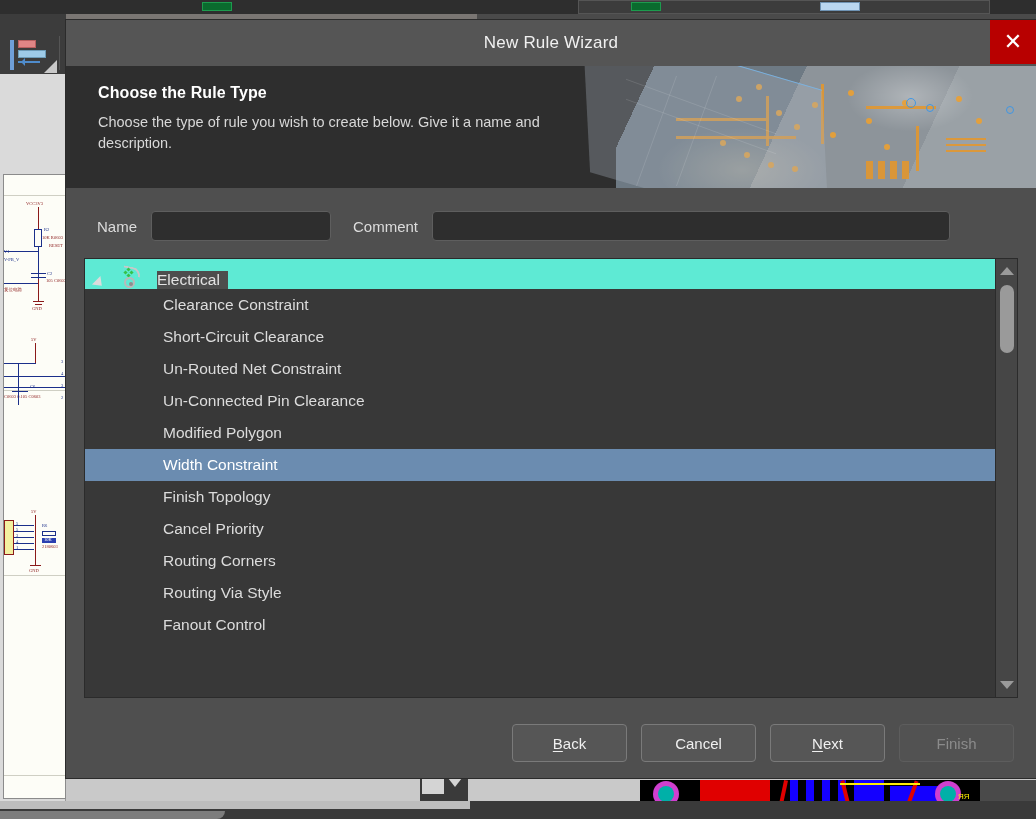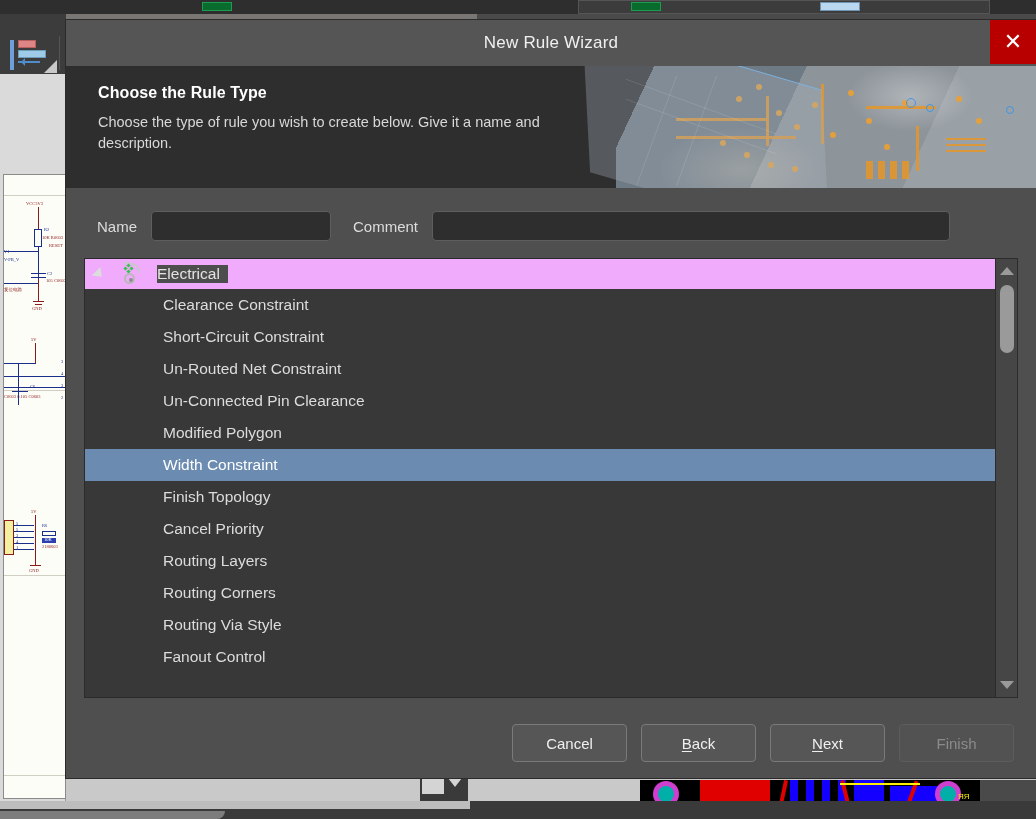--- a/index.html
+++ b/index.html
@@ -148,21 +148,21 @@
   #comment-input { width:518px; margin-left:14px; }
 
   .tree-wrap {
     position:relative; margin-top:12px; height:440px;
     background:#383838; border:1px solid #2b2b2b;
   }
   .tree-scroll {
     position:absolute; left:0; top:0; right:22px; bottom:0; overflow:hidden;
   }
   .tree-group {
-    display:flex; align-items:center; height:30px; background:#f0abfc;
+    display:flex; align-items:flex-end; height:30px; background:#5eead4;
     color:#e3e3e3; font-size:15.5px; padding-left:6px; cursor:pointer;gap:8px;
   }
   .tree-group .disclosure {
     width:0;height:0;border-style:solid;border-width:6px 0 6px 8px;
     border-color:transparent transparent transparent #dcdcdc;
     transform: rotate(45deg); margin-right:6px; margin-left:4px;
   }
   .grp-icon { width:26px; height:22px; position:relative; margin-right:6px; }
   .tree-item {
     height:32px; line-height:32px; color:#dcdcdc; font-size:15.5px;
@@ -444,45 +444,44 @@
               <b style="left:3px; top:0;"></b>
                 <b style="left:0; top:3px;"></b>
               <b style="left:6px; top:3px;"></b>
                 <b style="left:3px; top:6px;"></b>
             </span>
             <span class="ring"></span>
           </span>
           <span class="grp-label-bg">Electrical</span>
         </div>
         <div class="tree-item">Clearance Constraint</div>
-        <div class="tree-item">Short-Circuit Constraint</div>
+        <div class="tree-item">Short-Circuit Clearance</div>
         <div class="tree-item">Un-Routed Net Constraint</div>
         <div class="tree-item">Un-Connected Pin Clearance</div>
         <div class="tree-item">Modified Polygon</div>
 
         <div class="tree-item selected">Width Constraint</div>
         <div class="tree-item">Finish Topology</div>
         <div class="tree-item">Cancel Priority</div>
-        <div class="tree-item">Routing Layers</div>
         <div class="tree-item">Routing Corners</div>
         <div class="tree-item">Routing Via Style</div>
         <div class="tree-item">Fanout Control</div>
       </div>
 
       <div class="tree-vscroll">
         <div class="sb-arrow up">
             <i></i>
           </div>
         <div class="sb-thumb"></div>
         <div class="sb-arrow down">
             <i></i>
           </div>
       </div>
     </div>
   </div>
 
   <div class="dlg-footer">
+    <button class="dlg-btn"><u>B</u><span>ack</span></button>
     <button class="dlg-btn">Cancel</button>
-    <button class="dlg-btn"><u>B</u><span>ack</span></button>
     <button class="dlg-btn"><u>N</u><span>ext</span></button>
     <button class="dlg-btn disabled" disabled="">Finish</button>
   </div>
 </div>
 
 </body></html>

